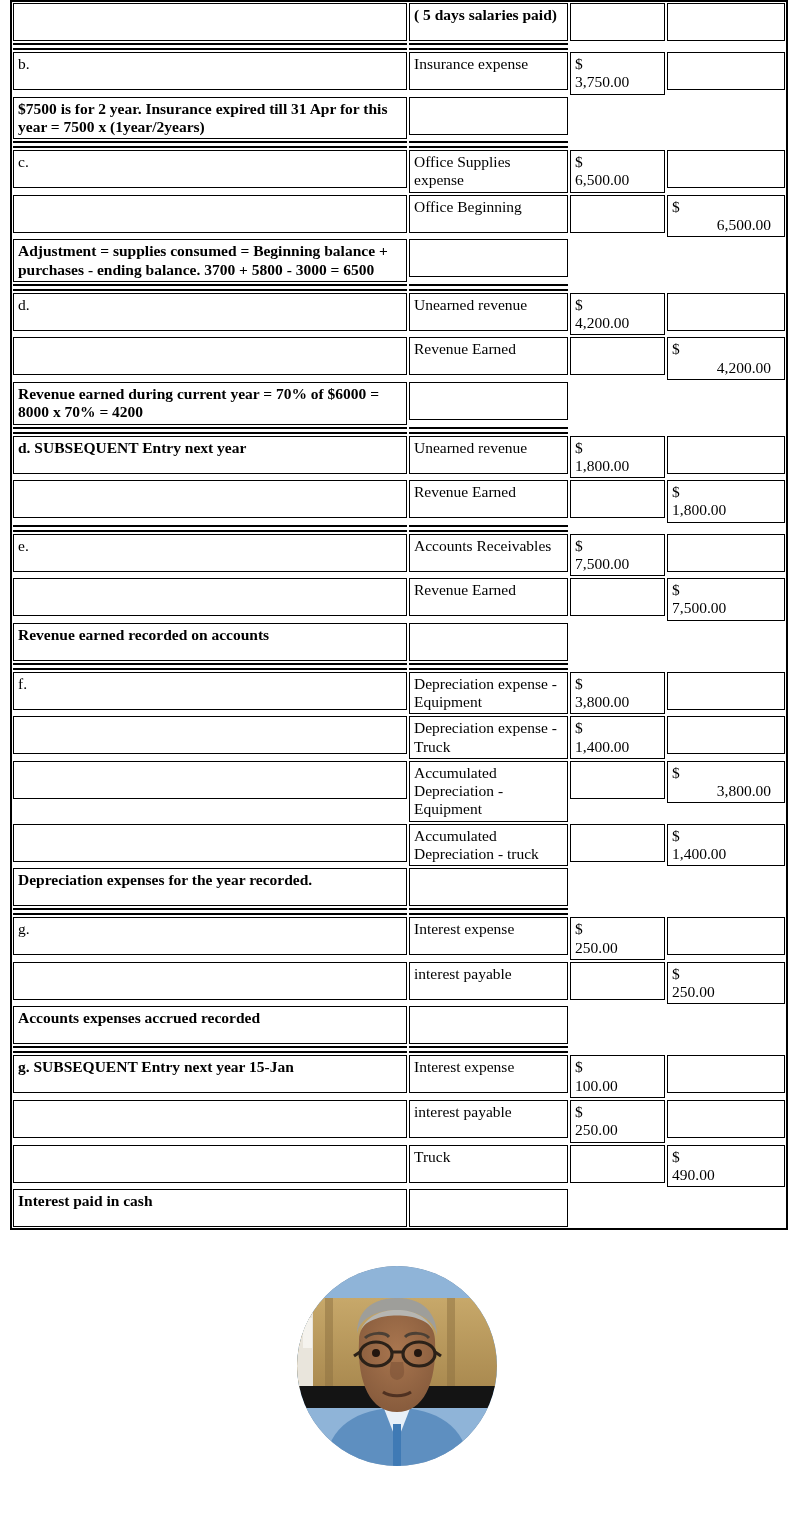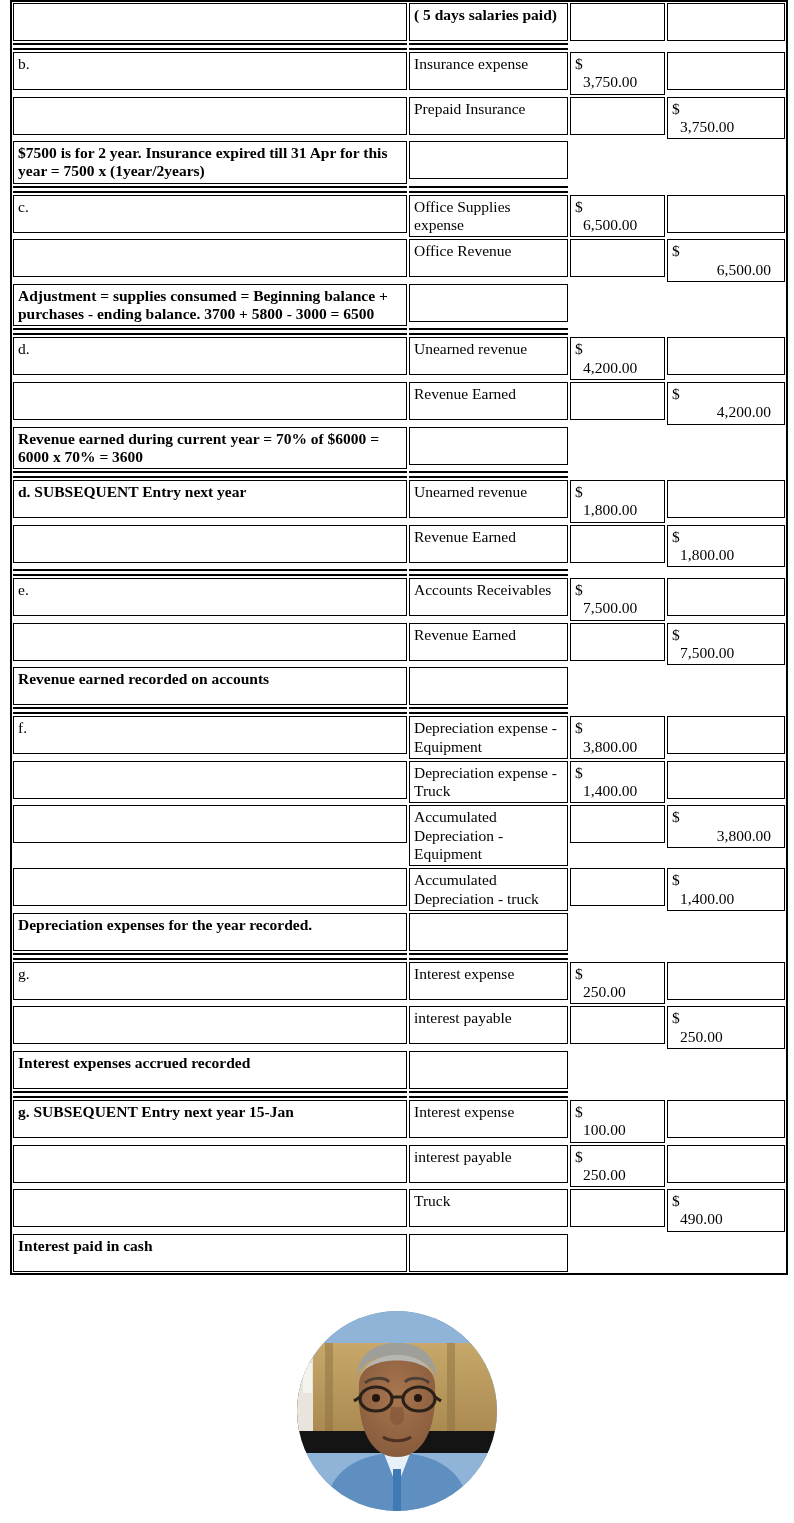--- a/index.html
+++ b/index.html
@@ -57,21 +57,21 @@
   .note { font-weight: bold; }
 
   td.col1 .cellbox { min-height: 38px; }
   td.col2 .cellbox { min-height: 38px; }
   td.col3 .cellbox { min-height: 38px; }
   td.col4 .cellbox { min-height: 38px; }
 
   
   .amt { white-space: pre-line; }
   .amt .sym { display: block; }
-  .amt .num { display: block; margin-left: 8px; }
+  .amt .num { display: block; }
   .amt.right .num { text-align: right; padding-right: 10px; }
 
   
   tr.sep td {
     padding: 0;
     height: 7px;
   }
   .seprule {
     height: 7px;
     border-top: 2px solid #000;
@@ -146,34 +146,20 @@
           </td>
           <td class="col3">
             <div class="cellbox amt"><span class="sym">$</span><span class="num">3,750.00</span></div>
           </td>
           <td class="col4">
             <div class="cellbox amt"></div>
           </td>
         </tr>
         <tr>
           <td class="col1">
-            <div class="cellbox"></div>
-          </td>
-          <td class="col2">
-            <div class="cellbox">Prepaid Insurance</div>
-          </td>
-          <td class="col3">
-            <div class="cellbox amt"></div>
-          </td>
-          <td class="col4">
-            <div class="cellbox amt"><span class="sym">$</span><span class="num">3,750.00</span></div>
-          </td>
-        </tr>
-        <tr>
-          <td class="col1">
             <div class="cellbox note">$7500 is for 2 year. Insurance expired till 31 Apr for this year = 7500 x (1year/2years)</div>
           </td>
           <td class="col2">
             <div class="cellbox"></div>
           </td>
           <td class="col3">
             <div class="cellbox empty-nb"></div>
           </td>
           <td class="col4">
             <div class="cellbox empty-nb"></div>
@@ -205,21 +191,21 @@
           </td>
           <td class="col4">
             <div class="cellbox amt"></div>
           </td>
         </tr>
         <tr>
           <td class="col1">
             <div class="cellbox"></div>
           </td>
           <td class="col2">
-            <div class="cellbox">Office Revenue</div>
+            <div class="cellbox">Office Beginning</div>
           </td>
           <td class="col3">
             <div class="cellbox amt"></div>
           </td>
           <td class="col4">
             <div class="cellbox amt right"><span class="sym">$</span><span class="num">6,500.00</span></div>
           </td>
         </tr>
         <tr>
           <td class="col1">
@@ -272,21 +258,21 @@
           </td>
           <td class="col3">
             <div class="cellbox amt"></div>
           </td>
           <td class="col4">
             <div class="cellbox amt right"><span class="sym">$</span><span class="num">4,200.00</span></div>
           </td>
         </tr>
         <tr>
           <td class="col1">
-            <div class="cellbox note">Revenue earned during current year = 70% of $6000 = 6000 x 70% = 3600</div>
+            <div class="cellbox note">Revenue earned during current year = 70% of $6000 = 8000 x 70% = 4200</div>
           </td>
           <td class="col2">
             <div class="cellbox"></div>
           </td>
           <td class="col3">
             <div class="cellbox empty-nb"></div>
           </td>
           <td class="col4">
             <div class="cellbox empty-nb"></div>
           </td>
@@ -510,21 +496,21 @@
           </td>
           <td class="col3">
             <div class="cellbox amt"></div>
           </td>
           <td class="col4">
             <div class="cellbox amt"><span class="sym">$</span><span class="num">250.00</span></div>
           </td>
         </tr>
         <tr>
           <td class="col1">
-            <div class="cellbox note">Interest expenses accrued recorded</div>
+            <div class="cellbox note">Accounts expenses accrued recorded</div>
           </td>
           <td class="col2">
             <div class="cellbox"></div>
           </td>
           <td class="col3">
             <div class="cellbox empty-nb"></div>
           </td>
           <td class="col4">
             <div class="cellbox empty-nb"></div>
           </td>

